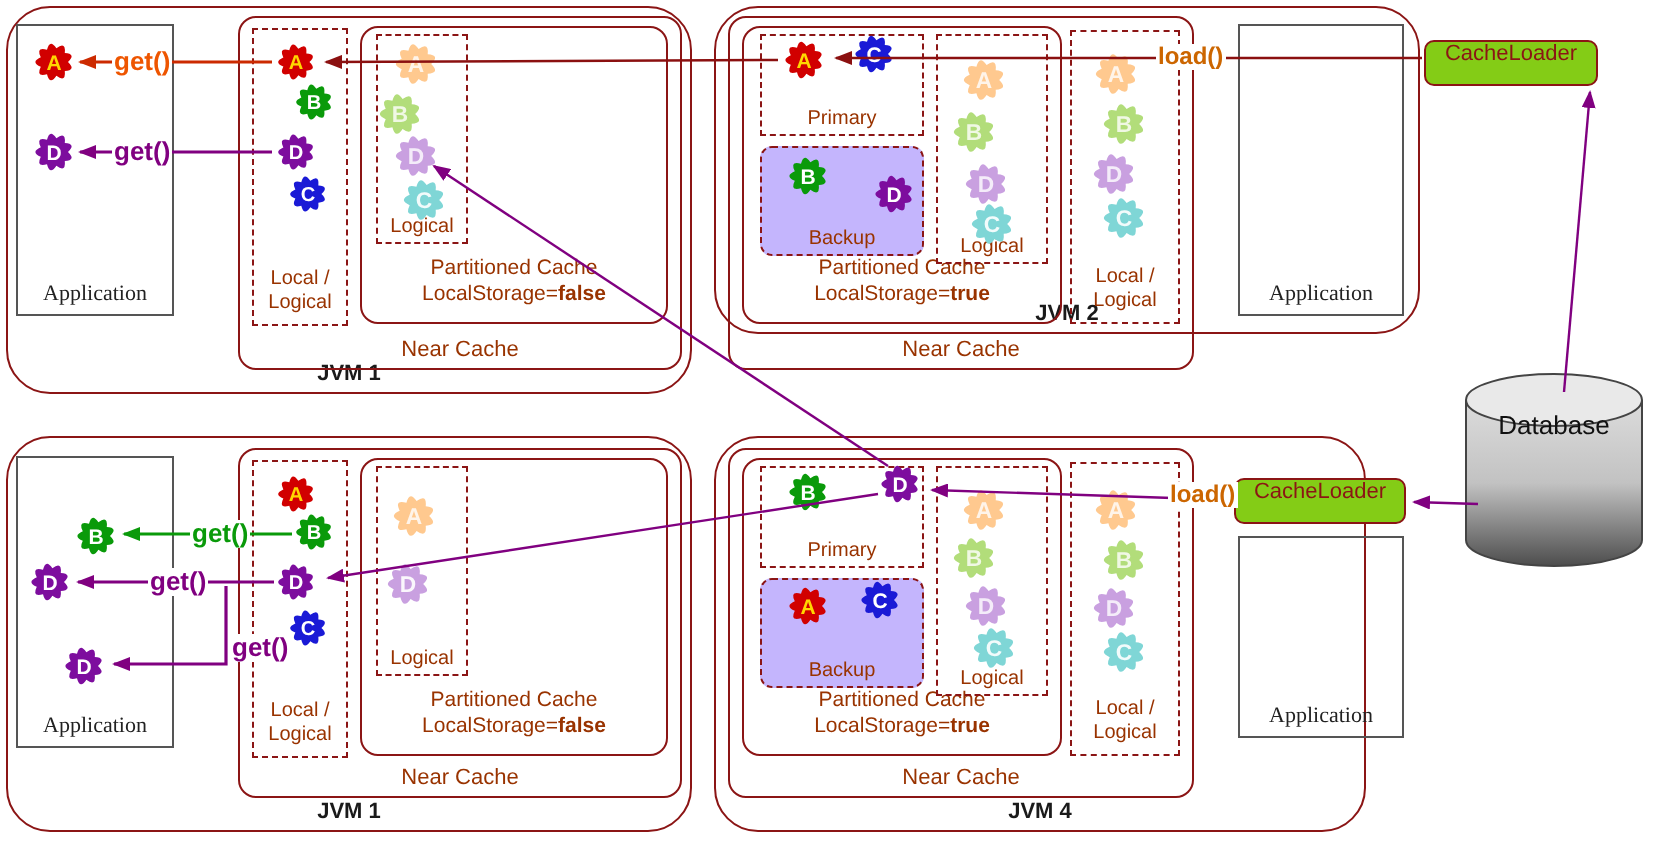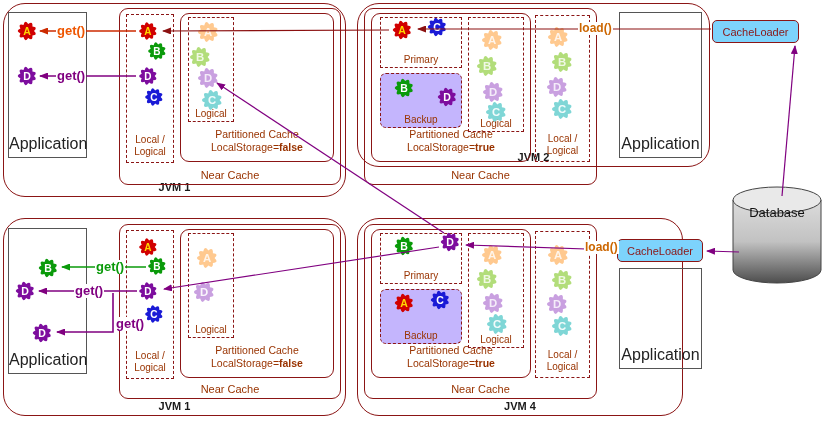--- a/index.html
+++ b/index.html
@@ -4,25 +4,25 @@
 <style>
   * { margin:0; padding:0; box-sizing:border-box; }
   html,body { background:#fff; font-family:"Liberation Sans", sans-serif; }
   #stage { position:relative; width:836px; height:427px; background:#fff; overflow:hidden; }
   .box { position:absolute; }
   .jvm { border:1px solid #8b1515; border-radius:22px; }
   .rbox { border:1px solid #8b1515; border-radius:9px; }
   .dbox { border:1px dashed #8b1515; }
   .graybox { border:1px dashed #8b1515; background:#c4b5fd; border-radius:6px; }
   .appbox { border:1px solid #555; }
-  .clbox { border:1px solid #8b1515; border-radius:5px; display:flex; align-items:center;
-           justify-content:center; font-size:11px; color:#8b1515; background:#7dd3fc; z-index:2; }
+  .clbox { border:1px solid #8b1515; border-radius:5px; display:flex; align-items:flex-start;
+           justify-content:center; font-size:11px; color:#8b1515; background:#84cc16; z-index:2; }
   .blabel { position:absolute; left:0; right:0; text-align:center; color:#993300; }
   .jvm-label { bottom:3px; font-size:11px; font-weight:bold; color:#1a1a1a; }
-  .app-label { bottom:4px; font-size:16px; color:#222222; }
+  .app-label { bottom:4px; font-size:11px; color:#222222;font-family:Liberation Serif, serif; }
   .nc-label { bottom:3px; font-size:11px; }
   .ll-label { bottom:4px; font-size:10px; line-height:1.2; }
   .part-label { bottom:6px; font-size:10.5px; line-height:1.3; }
   .log-label { bottom:2px; font-size:10px; }
   .pb-label { bottom:2px; font-size:10px; }
   #overlay { position:absolute; left:0; top:0; z-index:5; pointer-events:none; }
   #arrow-labels { position:absolute; left:0; top:0; width:100%; height:100%; z-index:6; pointer-events:none; }
   .arrow-label { position:absolute; font-weight:bold; background:#ffffff; line-height:1.1; padding:0 1px; }
   #database-svg { position:absolute; left:728px; top:183px; z-index:1; }
 </style>

